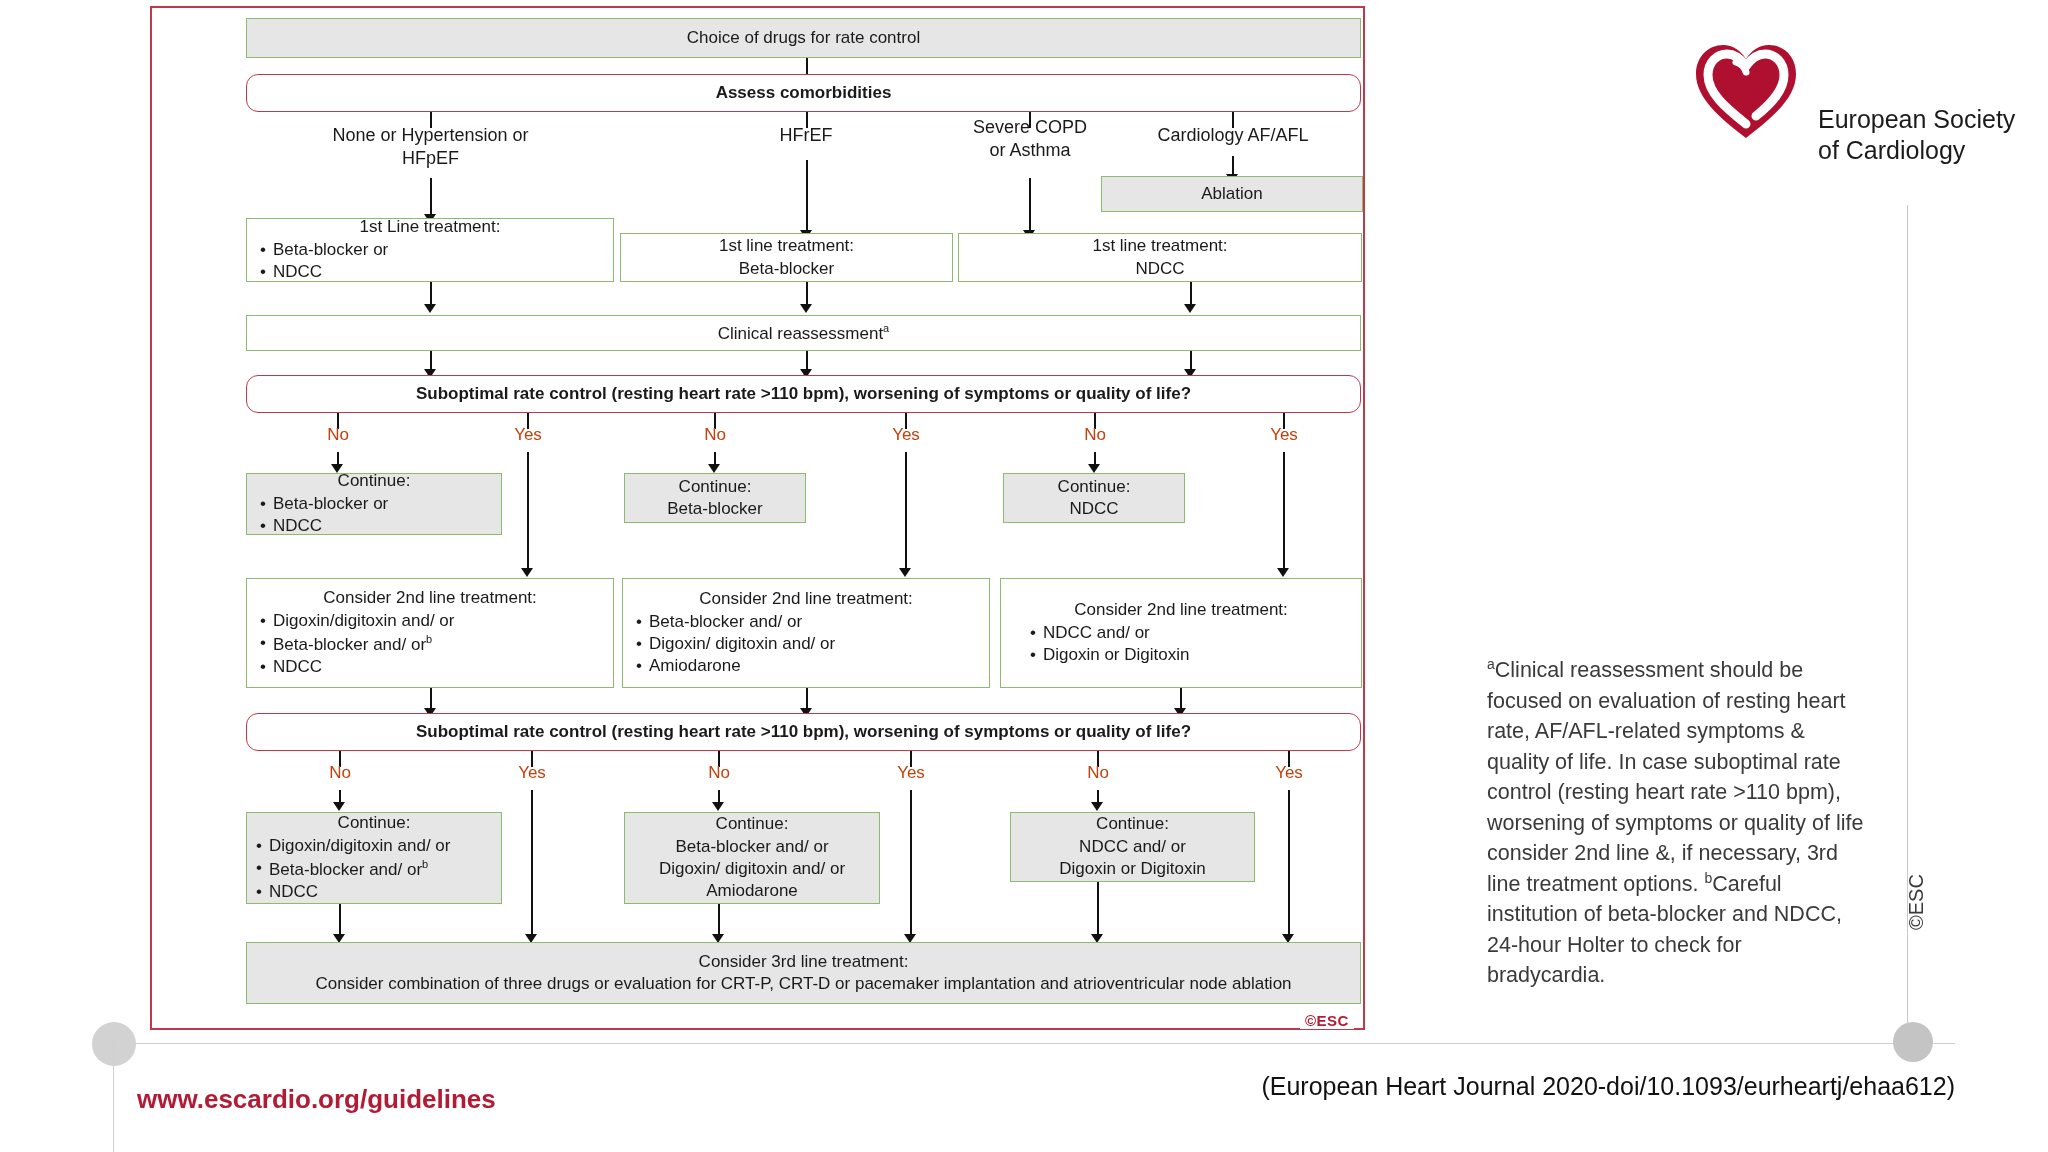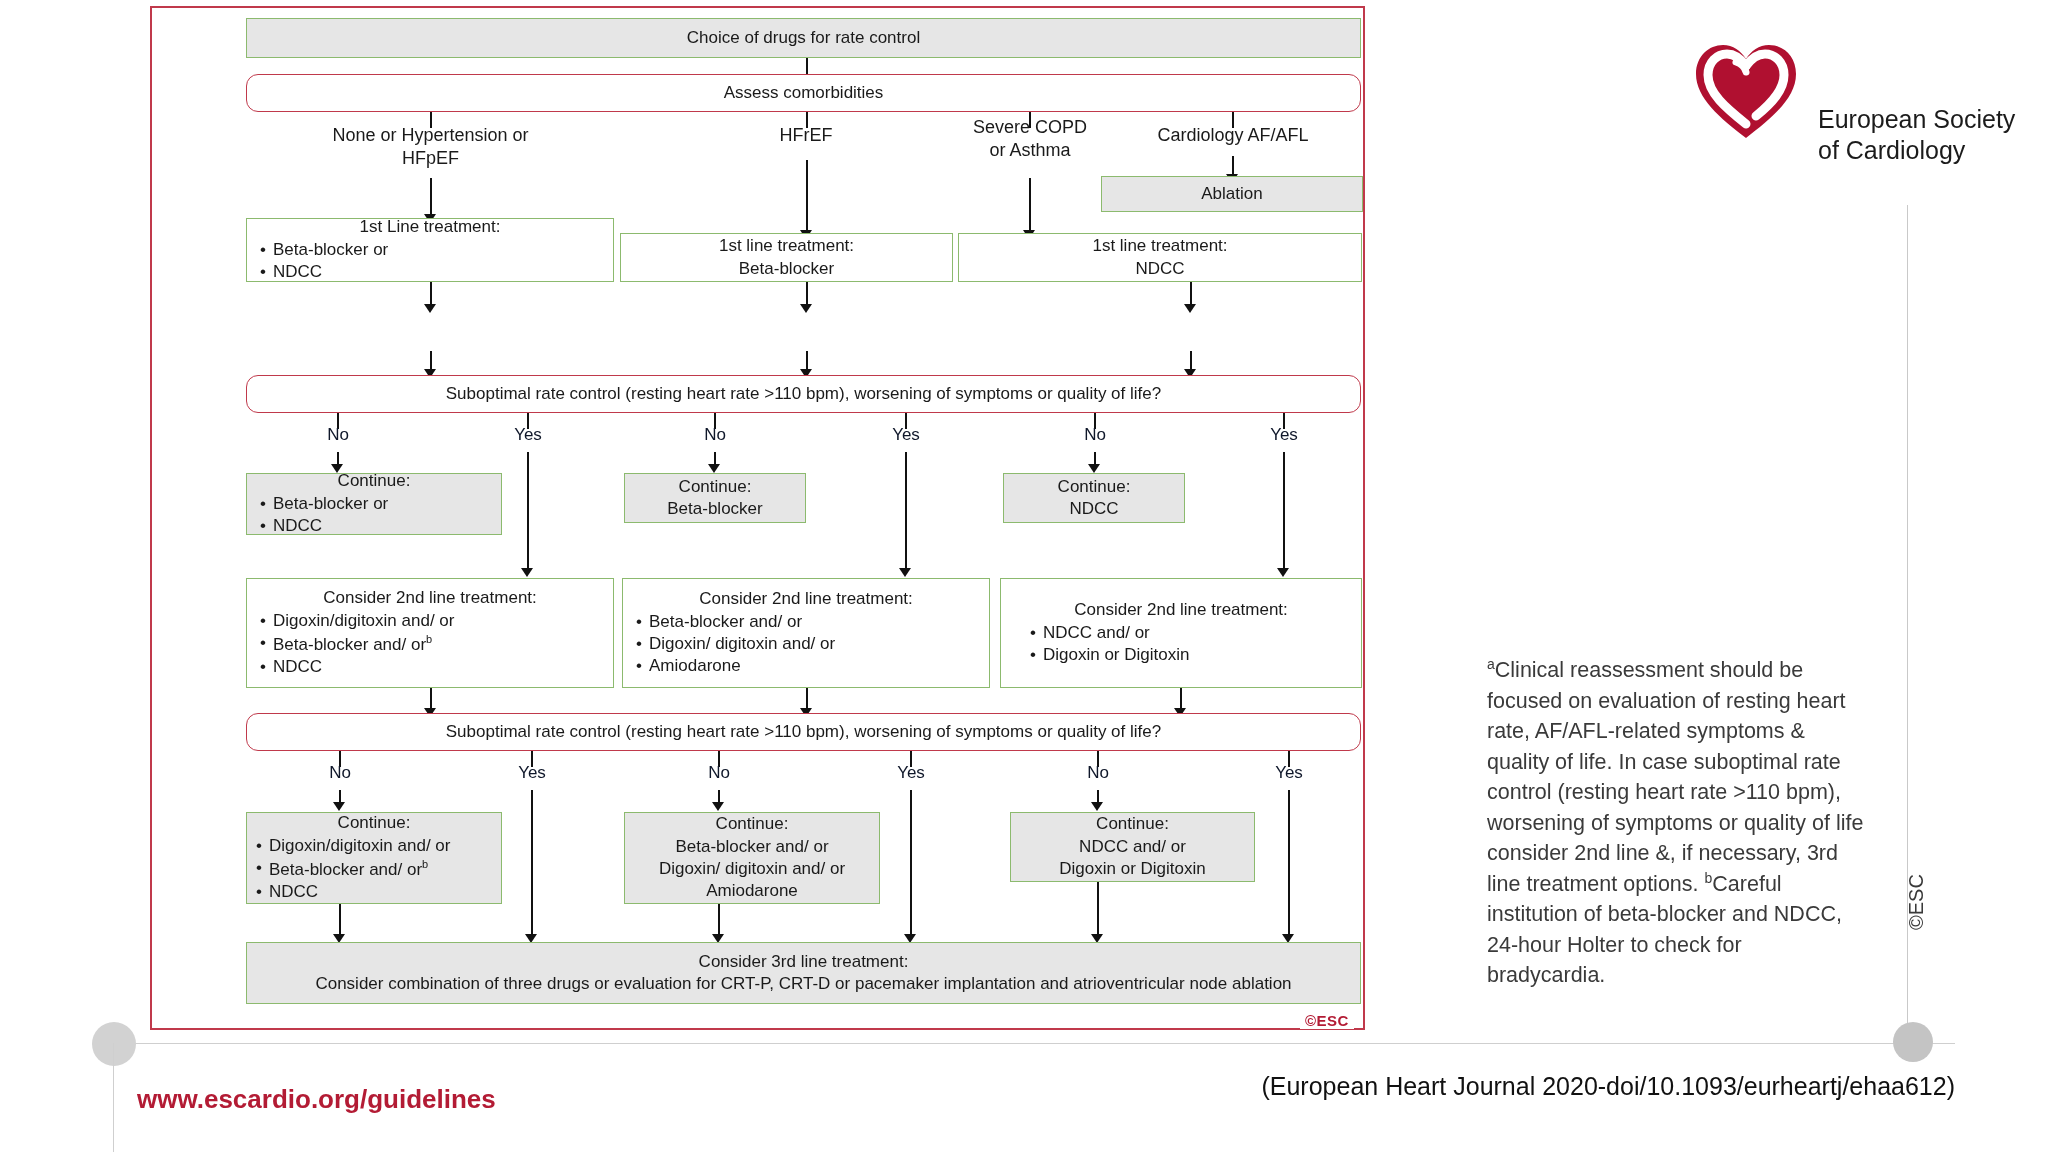--- a/index.html
+++ b/index.html
@@ -28,29 +28,29 @@
   .node .ttl{text-align:center;width:100%;}
   .node ul{margin:0;padding:0 0 0 26px;list-style:none;width:100%;}
   .node ul li{position:relative;text-align:left;}
   .node ul li:before{content:"•";position:absolute;left:-13px;top:0;}
 
   
   .decision{
     position:absolute;box-sizing:border-box;
     border:1.6px solid #c0394b;border-radius:12px;background:#fff;
     display:flex;align-items:center;justify-content:center;
-    font-size:17px;color:#1a1a1a;text-align:center;
+    font-size:17px;color:#1a1a1a;text-align:center;font-weight:bold;
   }
 
   
   .flab{
     position:absolute;font-size:18px;color:#1a1a1a;text-align:center;
     line-height:1.3;
   }
-  .yn{position:absolute;font-size:17px;color:#0f172a;text-align:center;width:60px;}
+  .yn{position:absolute;font-size:17px;color:#c2410c;text-align:center;width:60px;}
 
   
   .vline{position:absolute;width:0;border-left:2px solid #111;}
   .arrow{position:absolute;width:0;height:0;
     border-left:6px solid transparent;border-right:6px solid transparent;
     border-top:9px solid #111;}
   sup{font-size:11px;vertical-align:super;}
 
   
   #esc-logo{position:absolute;left:1690px;top:38px;width:330px;height:150px;}
@@ -170,20 +170,23 @@
     <div class="ttl">NDCC</div>
   </div>
 
   <div class="vline" style="left:430px;top:282px;height:24px;"></div>
   <div class="arrow" style="left:424px;top:304px;"></div>
   <div class="vline" style="left:806px;top:282px;height:24px;"></div>
   <div class="arrow" style="left:800px;top:304px;"></div>
   <div class="vline" style="left:1190px;top:282px;height:24px;"></div>
   <div class="arrow" style="left:1184px;top:304px;"></div>
 
+  <div class="node center" style="left:246px;top:315px;width:1115px;height:36px;">
+    <div class="ttl"><span>Clinical reassessment</span><sup>a</sup></div>
+  </div>
 
   <div class="vline" style="left:430px;top:351px;height:20px;"></div>
   <div class="arrow" style="left:424px;top:369px;"></div>
   <div class="vline" style="left:806px;top:351px;height:20px;"></div>
   <div class="arrow" style="left:800px;top:369px;"></div>
   <div class="vline" style="left:1190px;top:351px;height:20px;"></div>
   <div class="arrow" style="left:1184px;top:369px;"></div>
 
   <div class="decision" style="left:246px;top:375px;width:1115px;height:38px;">
     <span>Suboptimal rate control (resting heart rate &gt;110 bpm), worsening of symptoms or quality of life?</span>

